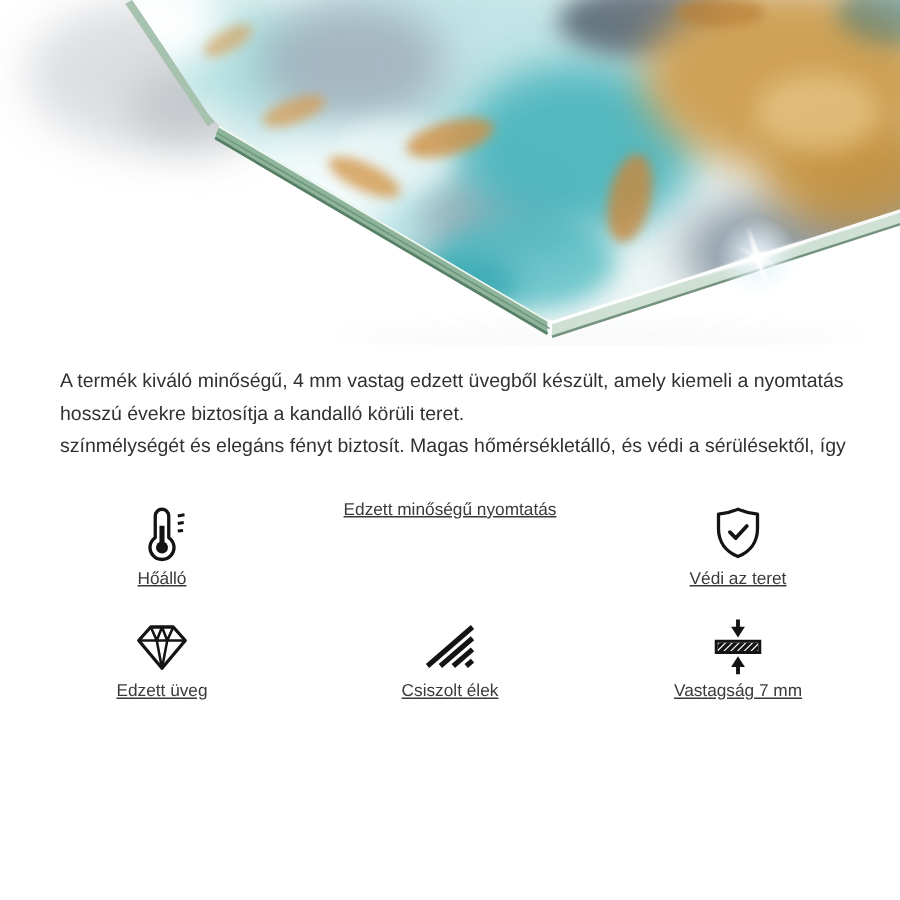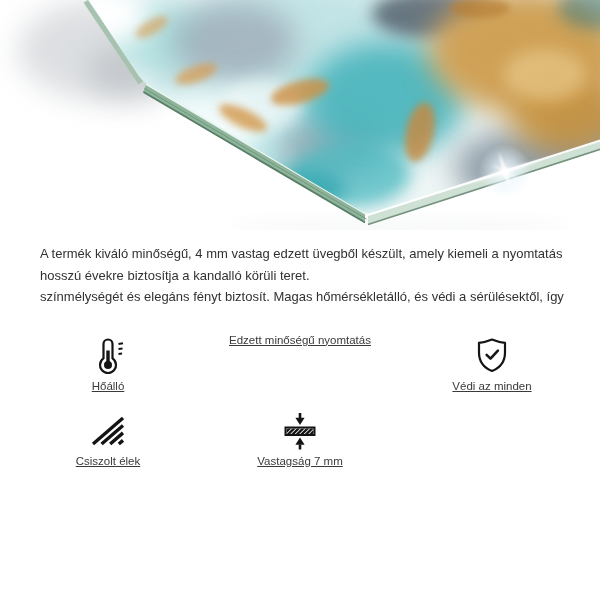--- a/index.html
+++ b/index.html
@@ -139,23 +139,34 @@
       <div class="label">Edzett minőségű nyomtatás</div>
     </div>
 
     <div class="feature">
       <div class="icon-box">
         <svg width="40" height="42" viewBox="0 0 40 42">
           <path class="ic" stroke-linejoin="round" d="M20 4.5 C24 6.2 28.5 7.3 33 7.8 V17.5 C33 26.5 27.8 32.9 20 36 C12.2 32.9 7 26.5 7 17.5 V7.8 C11.5 7.3 16 6.2 20 4.5 Z"></path>
           <path d="M14.6 19.8 L18.5 23.7 L25.9 15.7" fill="none" stroke="#141414" stroke-width="2.5" stroke-linecap="round" stroke-linejoin="round"></path>
         </svg>
       </div>
-      <div class="label">Védi az minden</div>
-    </div>
-
+      <div class="label">Védi az teret</div>
+    </div>
+
+    <div class="feature">
+      <div class="icon-box">
+        <svg width="42" height="40" viewBox="0 0 42 40">
+          <g fill="none" stroke="#141414" stroke-linejoin="round">
+            <path stroke-width="2.2" d="M13.5 7 H28.5 L36.5 16 L21 34.5 L5.5 16 Z"></path>
+            <path stroke-width="1.7" d="M5.5 16 H36.5 M13.5 7 L17.5 16 L21 7 L24.5 16 L28.5 7 M17.5 16 L21 34.5 L24.5 16"></path>
+          </g>
+        </svg>
+      </div>
+      <div class="label">Edzett üveg</div>
+    </div>
 
     <div class="feature">
       <div class="icon-box">
         <svg width="40" height="40" viewBox="0 0 40 40">
           <g stroke="#141414" stroke-width="3.4" stroke-linecap="butt">
             <line x1="5" y1="33" x2="35" y2="7"></line>
             <line x1="13.6" y1="33" x2="35" y2="14.5"></line>
             <line x1="22.2" y1="33" x2="35" y2="21.9"></line>
             <line x1="30.8" y1="33" x2="35" y2="29.4"></line>
           </g>

